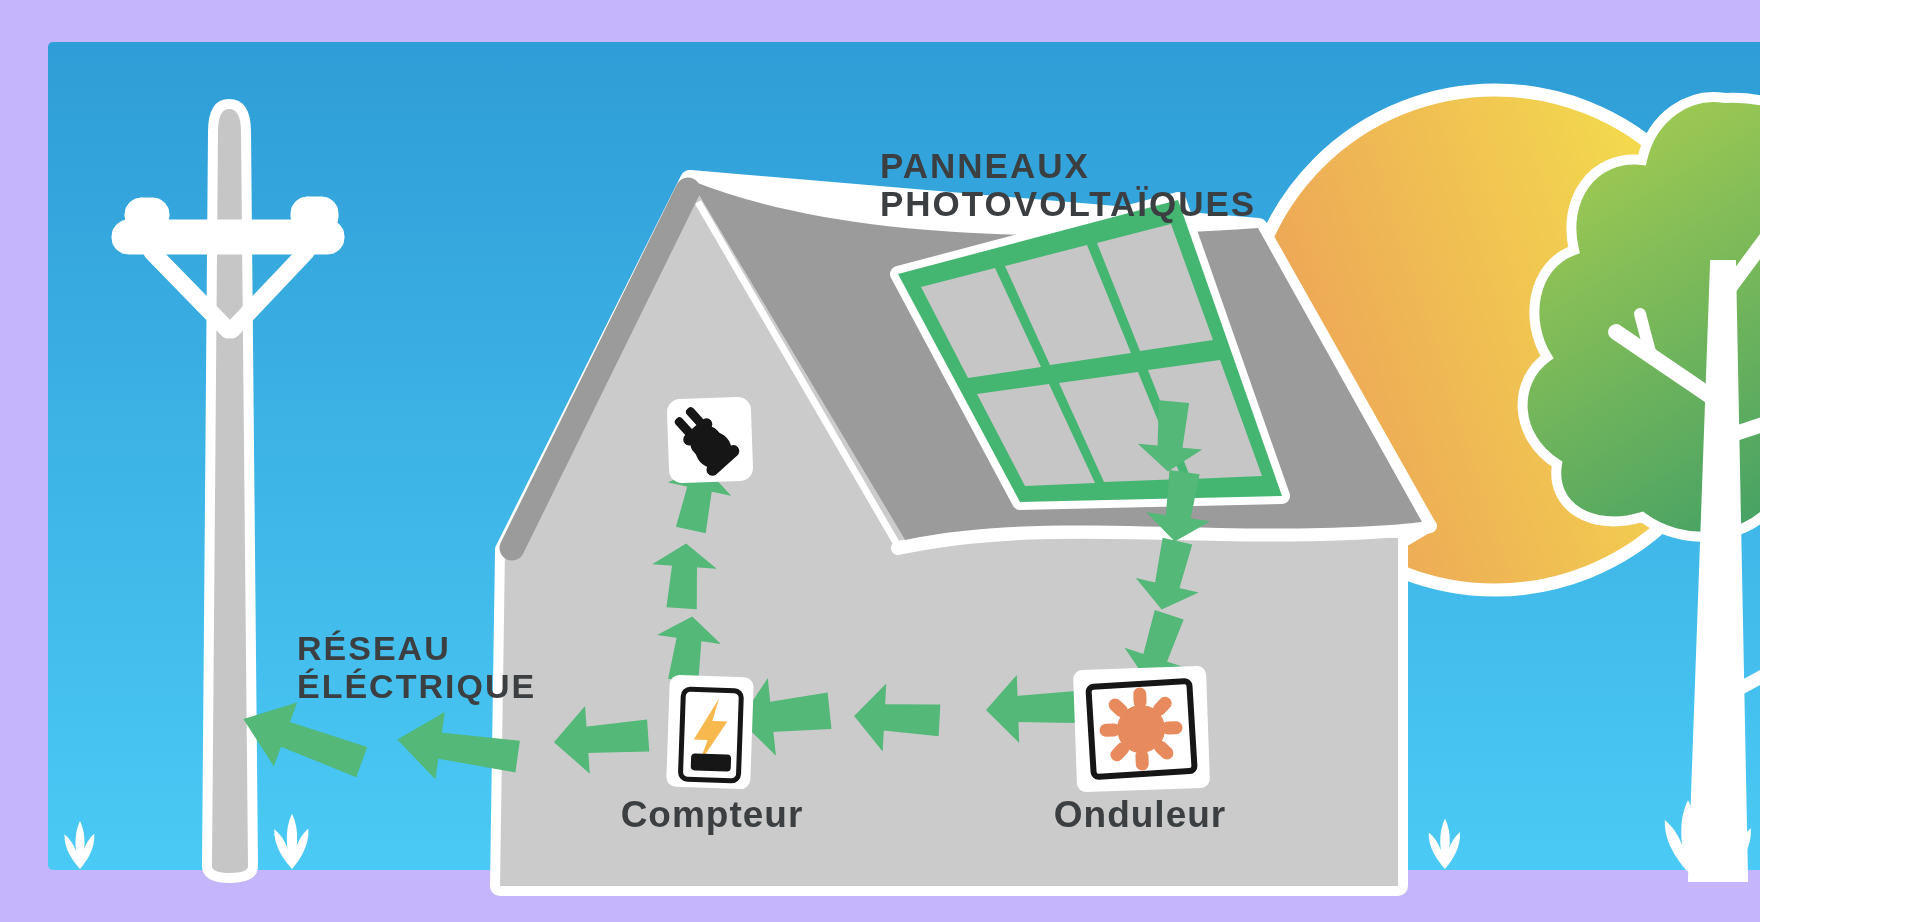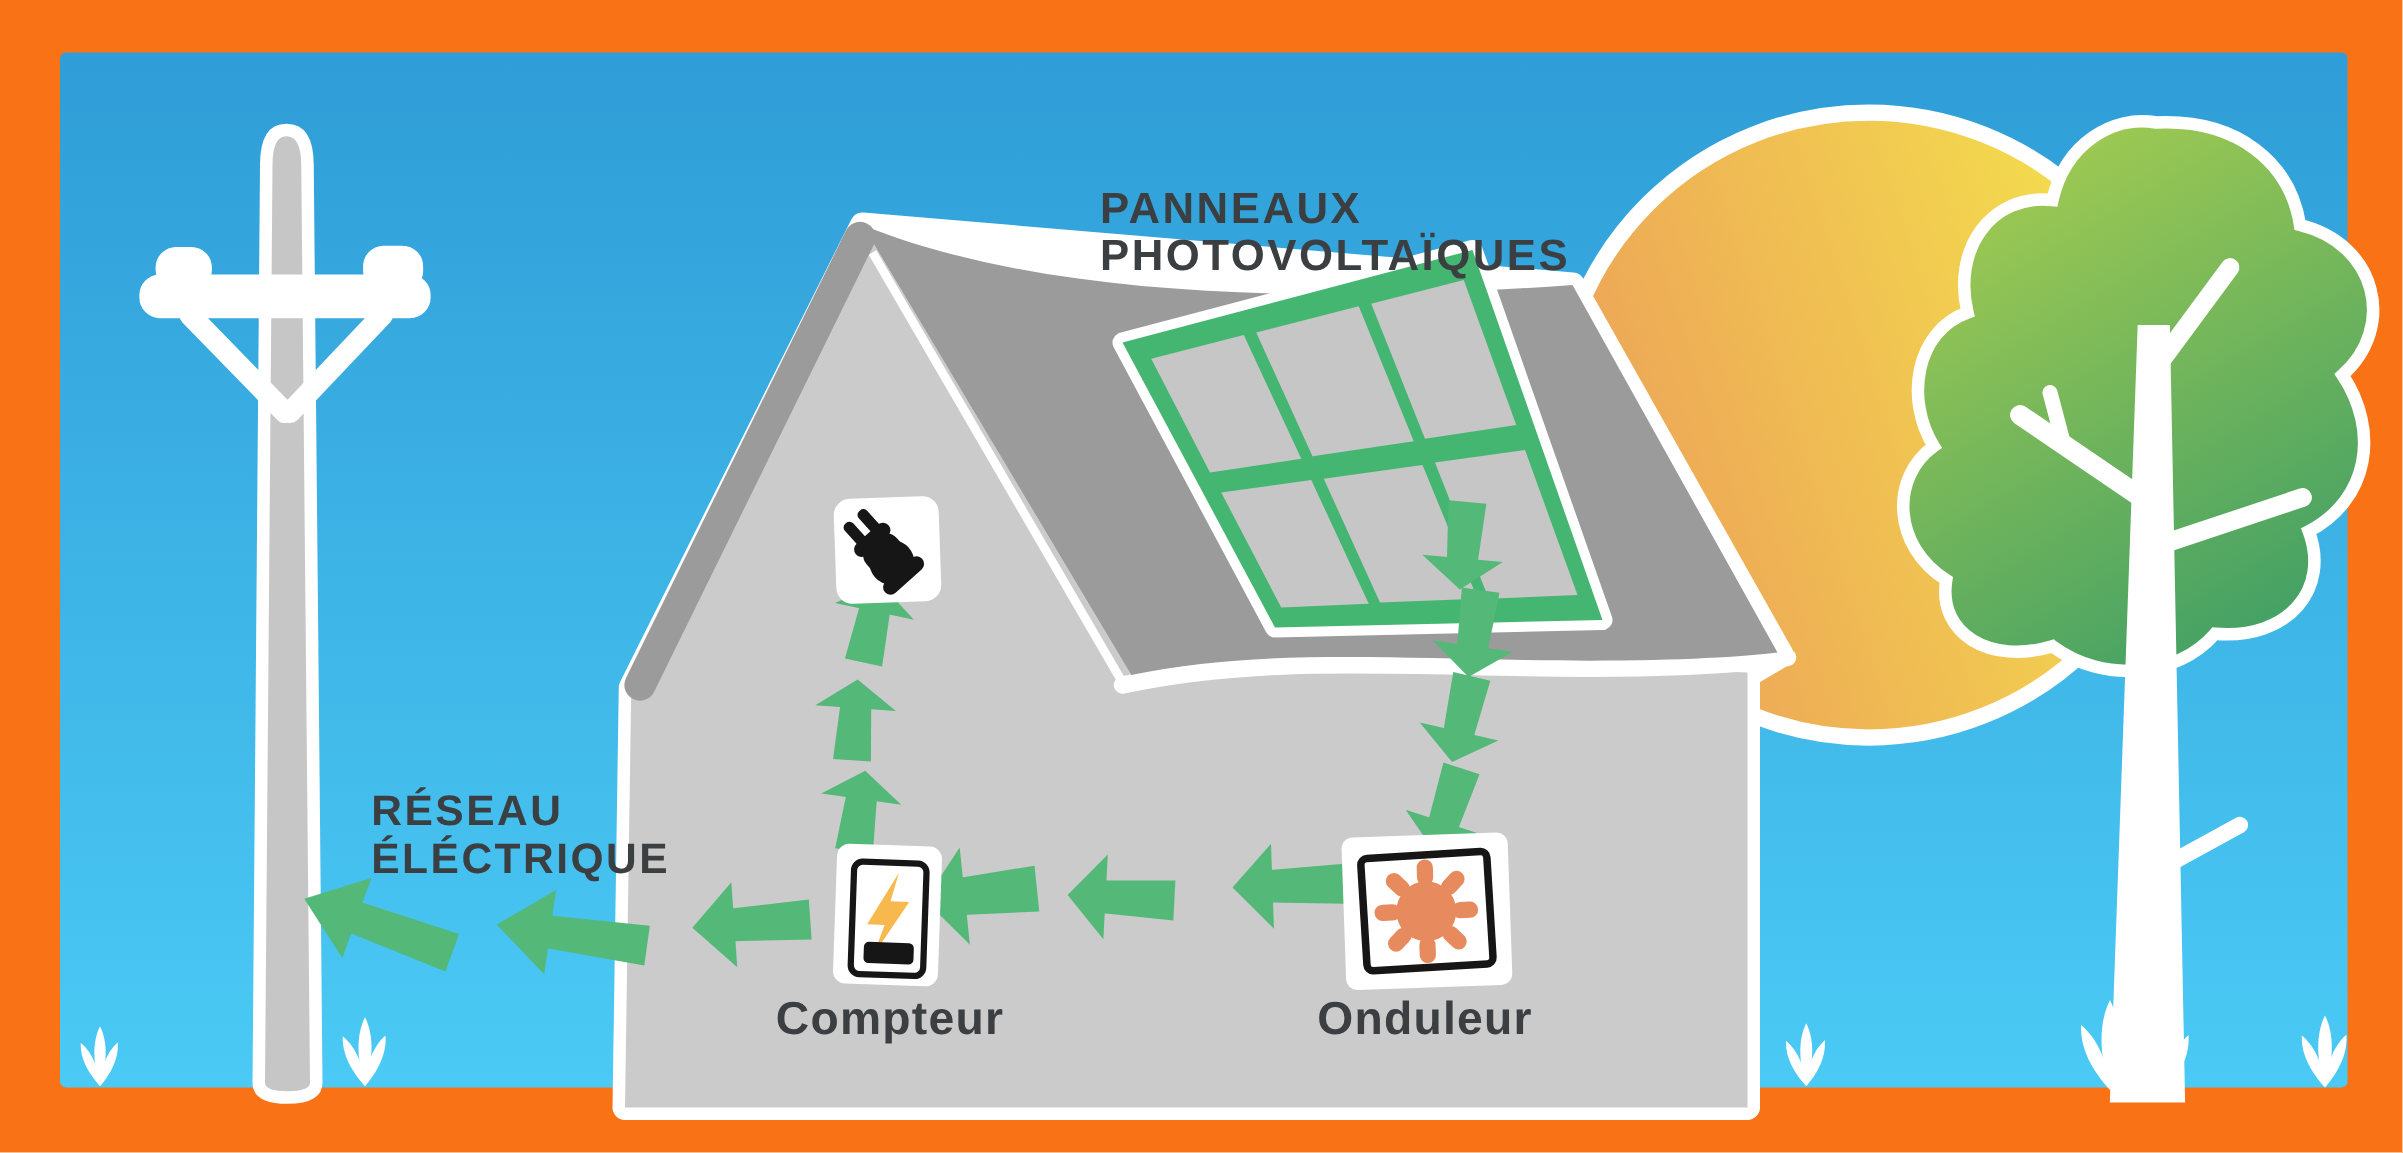--- a/index.html
+++ b/index.html
@@ -1,16 +1,16 @@
 <!DOCTYPE html>
 <html><head>
 <meta charset="utf-8">
 <style>
   html,body{margin:0;padding:0;background:#ffffff;}
-  .stage{position:relative;width:1922px;height:922px;background:#f97316;overflow:hidden;
+  .stage{position:relative;width:1760px;height:922px;background:#c4b5fd;overflow:hidden;
          font-family:"Liberation Sans", sans-serif;}
   .stage svg{position:absolute;left:0;top:0;}
   text{font-family:"Liberation Sans", sans-serif;font-weight:bold;}
   .caps{font-size:35px;letter-spacing:2px;}
   .caps2{font-size:34px;letter-spacing:2px;}
   .tag{font-size:37px;letter-spacing:1px;}
 </style>
 </head>
 <body>
 

